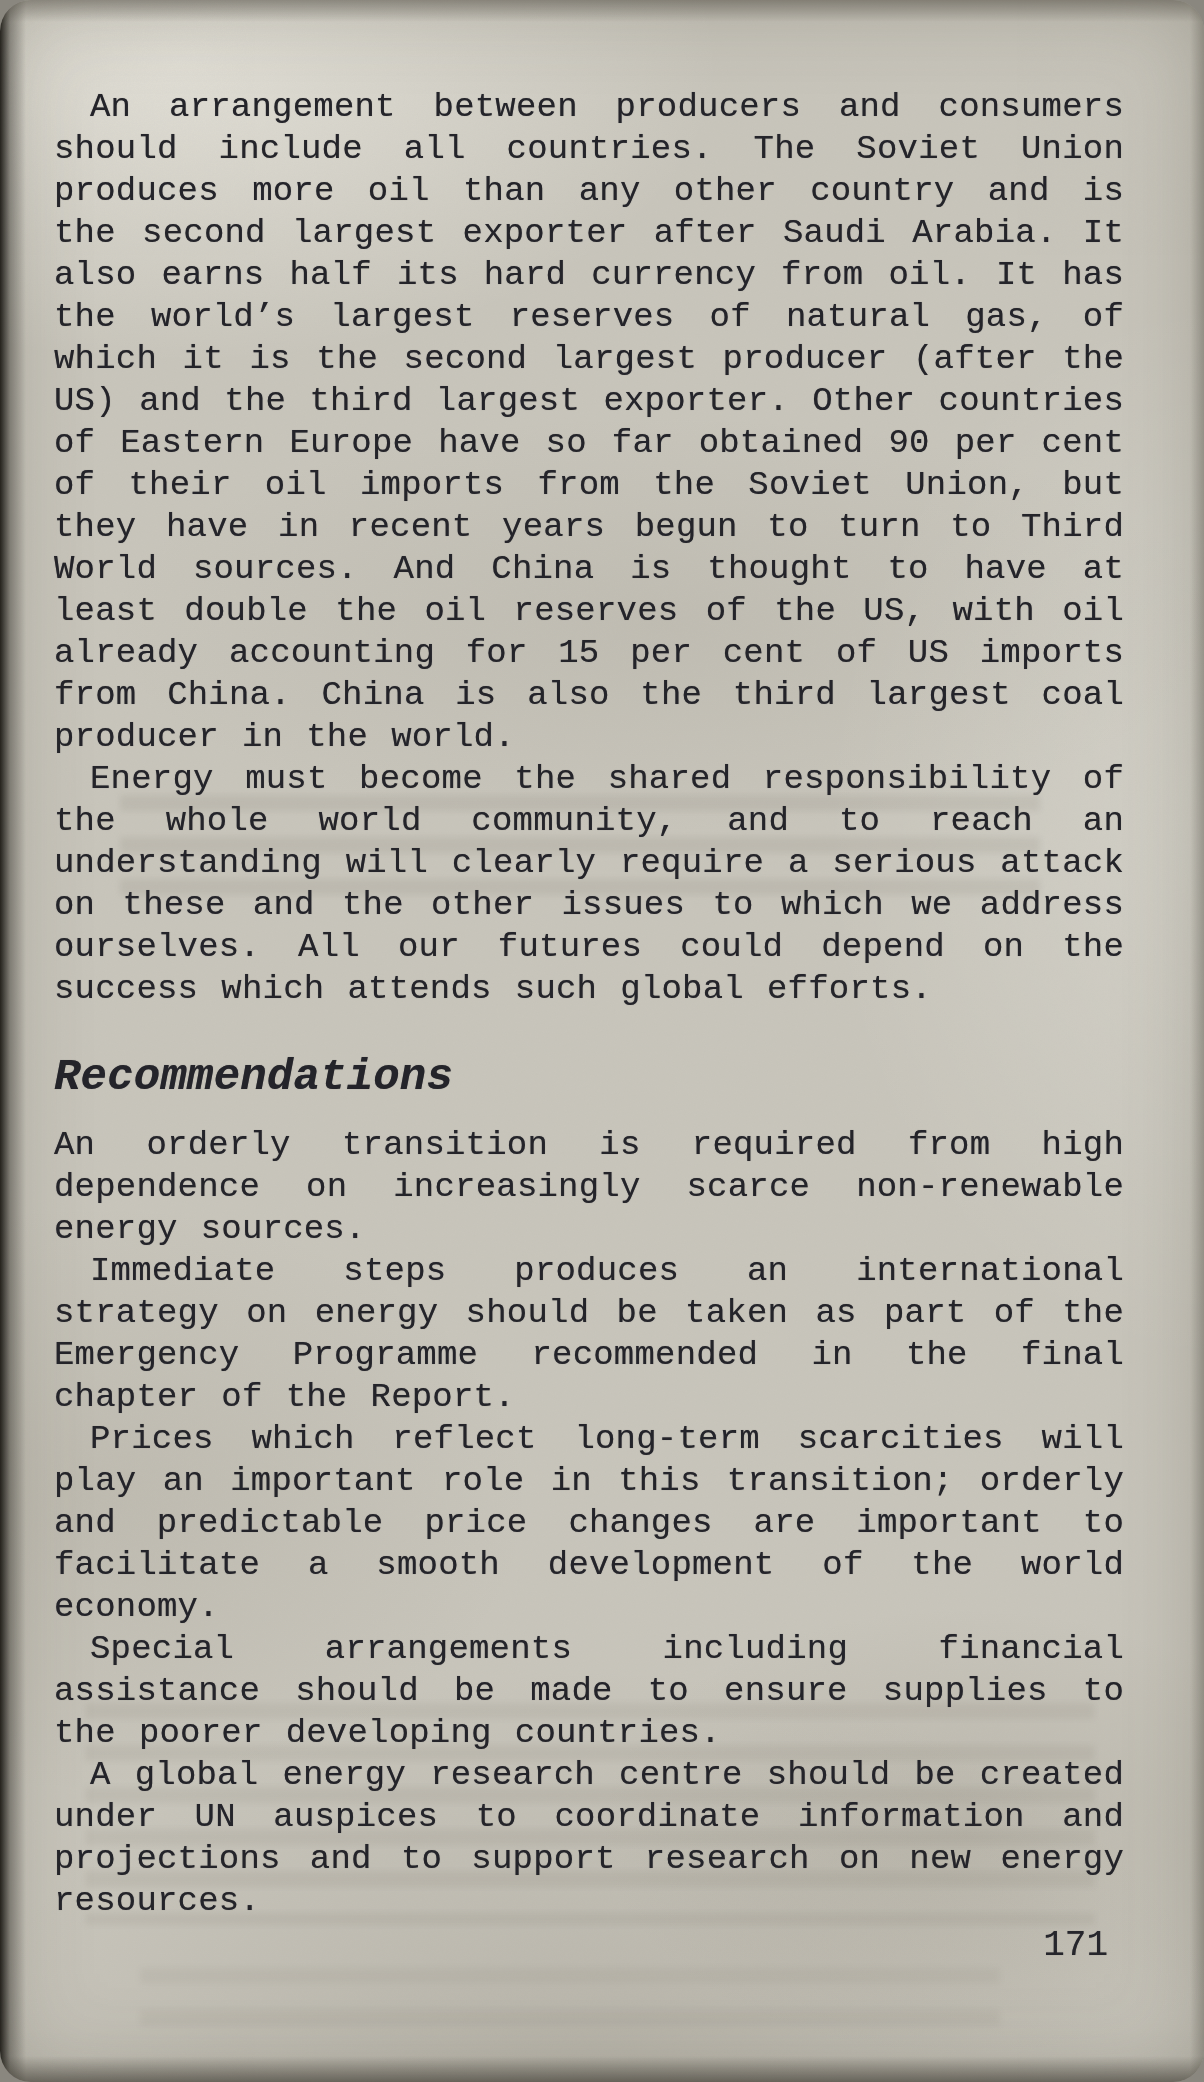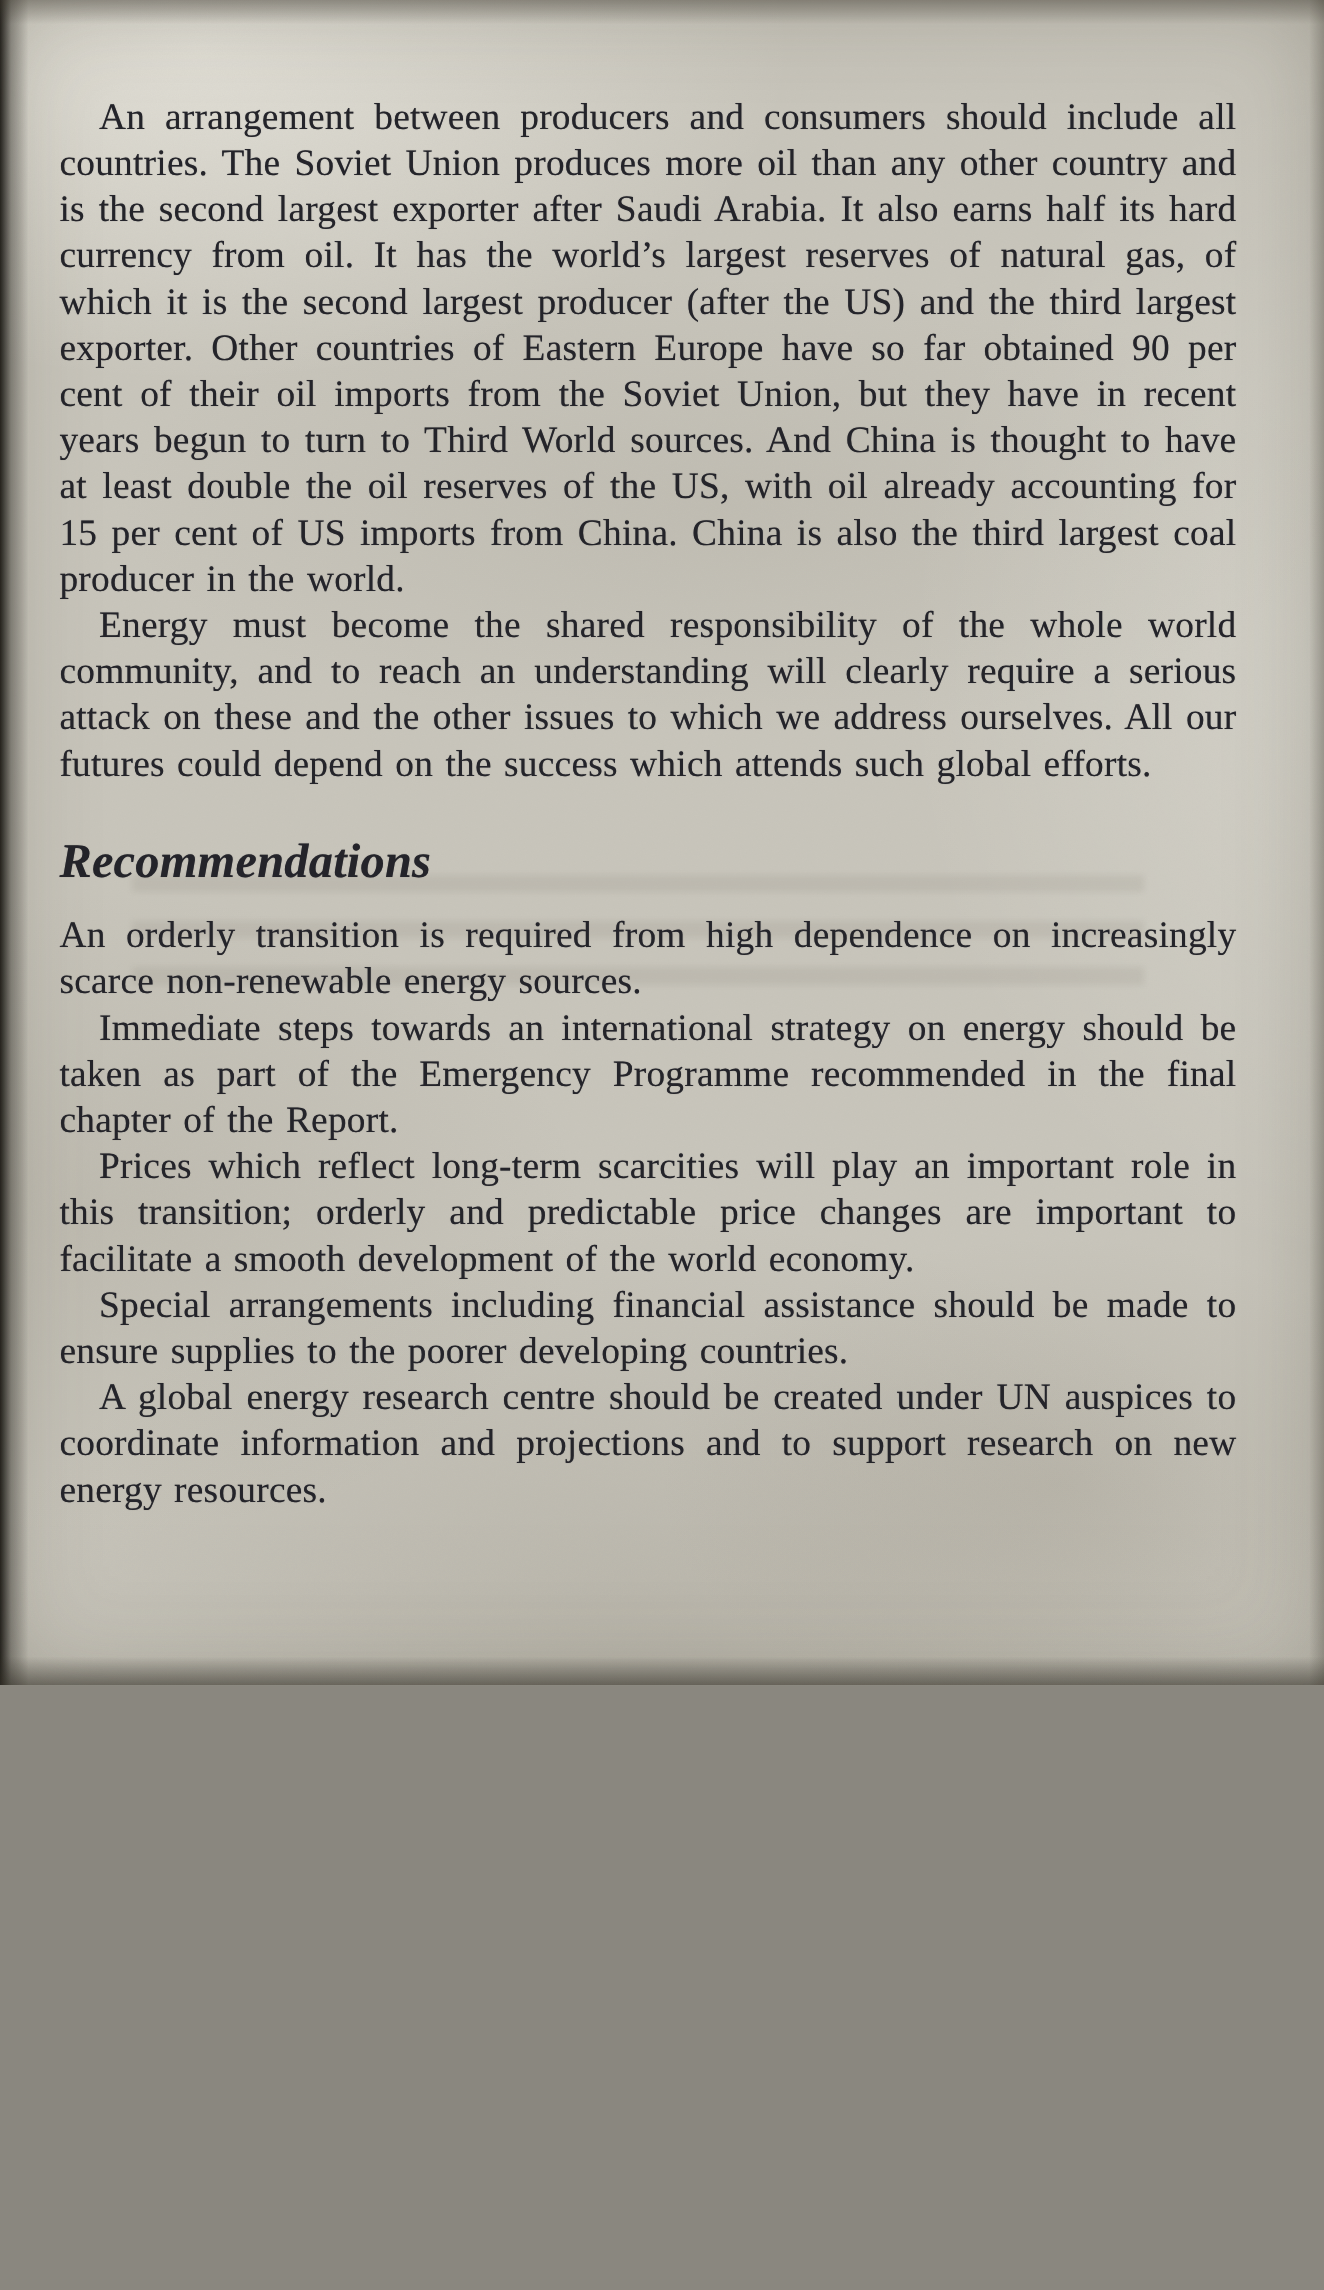--- a/index.html
+++ b/index.html
@@ -3,31 +3,32 @@
 <meta charset="utf-8">
 <style>
   html, body {
     margin: 0;
     padding: 0;
     background: #8a877f;
   }
   .page {
     position: relative;
     width: 1204px;
-    height: 1532px;
+    height: 2082px;
     background-color: #c8c5bb;
     background-image:
       radial-gradient(900px 500px at 15% 3%, rgba(247,245,237,0.55), rgba(247,245,237,0) 60%),
       radial-gradient(700px 900px at 103% 40%, rgba(255,255,248,0.22), rgba(255,255,248,0) 60%),
       radial-gradient(1000px 700px at 50% 102%, rgba(110,104,90,0.20), rgba(110,104,90,0) 65%),
       radial-gradient(520px 320px at 80% 88%, rgba(120,112,96,0.16), rgba(120,112,96,0) 70%),
       radial-gradient(620px 420px at 8% 72%, rgba(125,118,102,0.13), rgba(125,118,102,0) 70%),
       radial-gradient(800px 300px at 55% 30%, rgba(118,112,98,0.10), rgba(118,112,98,0) 70%);
     overflow: hidden;
-    font-family: Liberation Serif, serif;
+    font-family: Liberation Mono, monospace;
+    border-radius: 31px;
   }
   
   .edge-left {
     position: absolute; left: 0; top: 0; bottom: 0; width: 26px;
     background: linear-gradient(to right, rgba(18,16,13,0.92), rgba(18,16,13,0.35) 10px, rgba(18,16,13,0) 26px);
     pointer-events: none;
   }
   .edge-top {
     position: absolute; left: 0; top: 0; right: 0; height: 22px;
     background: linear-gradient(to bottom, rgba(55,50,42,0.40), rgba(55,50,42,0) 22px);
@@ -126,21 +127,21 @@
   <div class="ghost ghost-2"></div>
   <div class="ghost ghost-3"></div>
 
   <div class="text-block">
     <p>An arrangement between producers and consumers should include all countries. The Soviet Union produces more oil than any other country and is the second largest exporter after Saudi Arabia. It also earns half its hard currency from oil. It has the world’s largest reserves of natural gas, of which it is the second largest producer (after the US) and the third largest exporter. Other countries of Eastern Europe have so far obtained 90 per cent of their oil imports from the Soviet Union, but they have in recent years begun to turn to Third World sources. And China is thought to have at least double the oil reserves of the US, with oil already accounting for 15 per cent of US imports from China. China is also the third largest coal producer in the world.</p>
     <p>Energy must become the shared responsibility of the whole world community, and to reach an understanding will clearly require a serious attack on these and the other issues to which we address ourselves. All our futures could depend on the success which attends such global efforts.</p>
 
     <h2 class="section-heading">Recommendations</h2>
 
     <p class="no-indent">An orderly transition is required from high dependence on increasingly scarce non-renewable energy sources.</p>
-    <p>Immediate steps towards an international strategy on energy should be taken as part of the Emergency Programme recommended in the final chapter of the Report.</p>
+    <p>Immediate steps produces an international strategy on energy should be taken as part of the Emergency Programme recommended in the final chapter of the Report.</p>
     <p>Prices which reflect long-term scarcities will play an important role in this transition; orderly and predictable price changes are important to facilitate a smooth development of the world economy.</p>
     <p>Special arrangements including financial assistance should be made to ensure supplies to the poorer developing countries.</p>
     <p>A global energy research centre should be created under UN auspices to coordinate information and projections and to support research on new energy resources.</p>
   </div>
 
   <div class="page-number">171</div>
 
   <div class="edge-left"></div>
   <div class="edge-top"></div>
   <div class="edge-bottom"></div>

